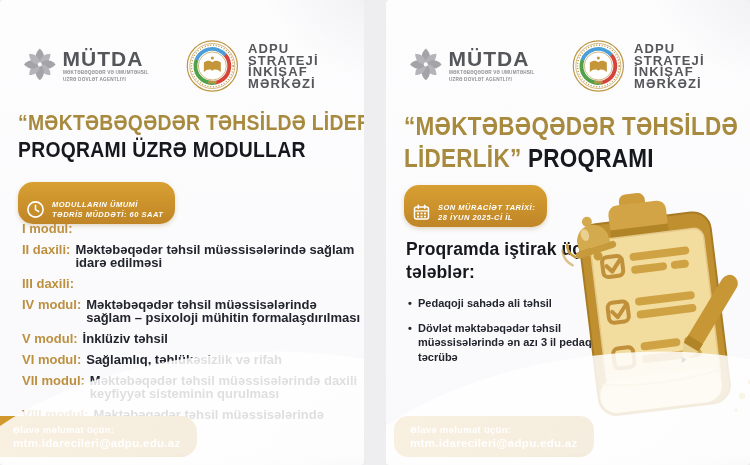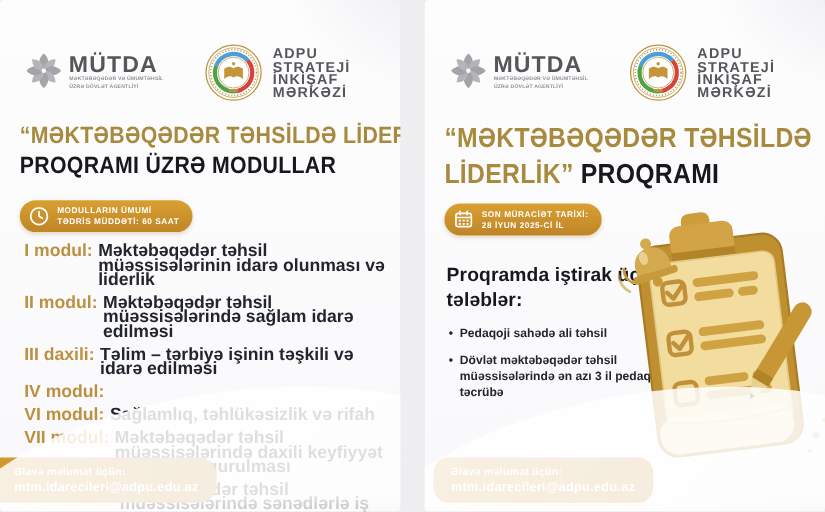--- a/index.html
+++ b/index.html
@@ -35,29 +35,29 @@
   .adpu { font-size:13px; font-weight:700; color:#55565a; letter-spacing:1.1px; line-height:11.5px; text-transform:uppercase; }
   
   .title { position:absolute; left:18px; top:110px; }
   .t-line { font-weight:700; font-size:21.5px; line-height:27px; letter-spacing:.3px;
             transform:scaleX(.9); transform-origin:left; white-space:nowrap; }
   .gold-t { color:#a88a3e; }
   .dark-t { color:#17181d; }
   .poster-r .t-line { font-size:25px; line-height:32px; }
   
   .pill { position:absolute; left:18px; display:flex; align-items:center; gap:7px;
-          padding:5px 12px 5px 8px; border-radius:15px;
+          padding:18px 12px 5px 8px; border-radius:15px;
           background:linear-gradient(180deg,#d8a032,#bf8527);
-          box-shadow:0 2px 4px rgba(150,110,30,.25); }
+          box-shadow:0 2px 4px rgba(150,110,30,.25);font-style:italic; }
   .pill-l { top:182px; }
   .poster-r .pill { top:185px; }
   .pill-txt { color:#ffffff; font-size:7.5px; font-weight:700; letter-spacing:.5px; line-height:9.5px; text-transform:uppercase; }
   
   .mods { position:absolute; left:22px; top:222px; width:340px; display:flex; flex-direction:column; gap:8px; }
-  .mrow { display:flex; gap:5px; font-size:16px; line-height:13px; }
+  .mrow { display:flex; gap:5px; font-size:13px; line-height:13px; }
   .mlabel { color:#bd9040; font-weight:700; white-space:nowrap; }
   .mtext { color:#23252e; font-weight:700; }
   
   .req-head { position:absolute; left:20px; top:238px; width:200px;
               font-size:17.5px; font-weight:700; color:#17181d; line-height:23px; letter-spacing:.1px; }
   .req-list { position:absolute; left:22px; top:296px; width:200px; list-style:none;
               display:flex; flex-direction:column; gap:10px; }
   .req-list li { position:relative; padding-left:10px; font-size:11px; font-weight:700; color:#23252e; line-height:14.5px; }
   .req-list li::before { content:"•"; position:absolute; left:0; top:0; color:#23252e; }
   
@@ -143,32 +143,35 @@
       </svg>
       <div class="pill-txt">
         <div>MODULLARIN ÜMUMİ</div>
         <div>TƏDRİS MÜDDƏTİ: 60 SAAT</div>
       </div>
     </div>
 
     <div class="mods">
       <div class="mrow">
           <span class="mlabel">I modul:</span>
-          <span class="mtext">Məktəbəqədər təhsil müəssisələrinin idarə olunması və liderlik</span>
-        </div>
-      <div class="mrow">
-          <span class="mlabel">II modul:</span>
+        </div>
+      <div class="mrow">
+          <span class="mlabel">II daxili:</span>
           <span class="mtext">Məktəbəqədər təhsil müəssisələrində sağlam idarə edilməsi</span>
         </div>
       <div class="mrow">
           <span class="mlabel">III daxili:</span>
-          <span class="mtext">Təlim – tərbiyə işinin təşkili və idarə edilməsi</span>
         </div>
       <div class="mrow">
           <span class="mlabel">IV modul:</span>
+          <span class="mtext">Məktəbəqədər təhsil müəssisələrində sağlam – psixoloji mühitin formalaşdırılması</span>
+        </div>
+      <div class="mrow">
+          <span class="mlabel">V modul:</span>
+          <span class="mtext">İnklüziv təhsil</span>
         </div>
       <div class="mrow">
           <span class="mlabel">VI modul:</span>
           <span class="mtext">Sağlamlıq, təhlükəsizlik və rifah</span>
         </div>
       <div class="mrow">
           <span class="mlabel">VII modul:</span>
           <span class="mtext">Məktəbəqədər təhsil müəssisələrində daxili keyfiyyət sisteminin qurulması</span>
         </div>
       <div class="mrow">

